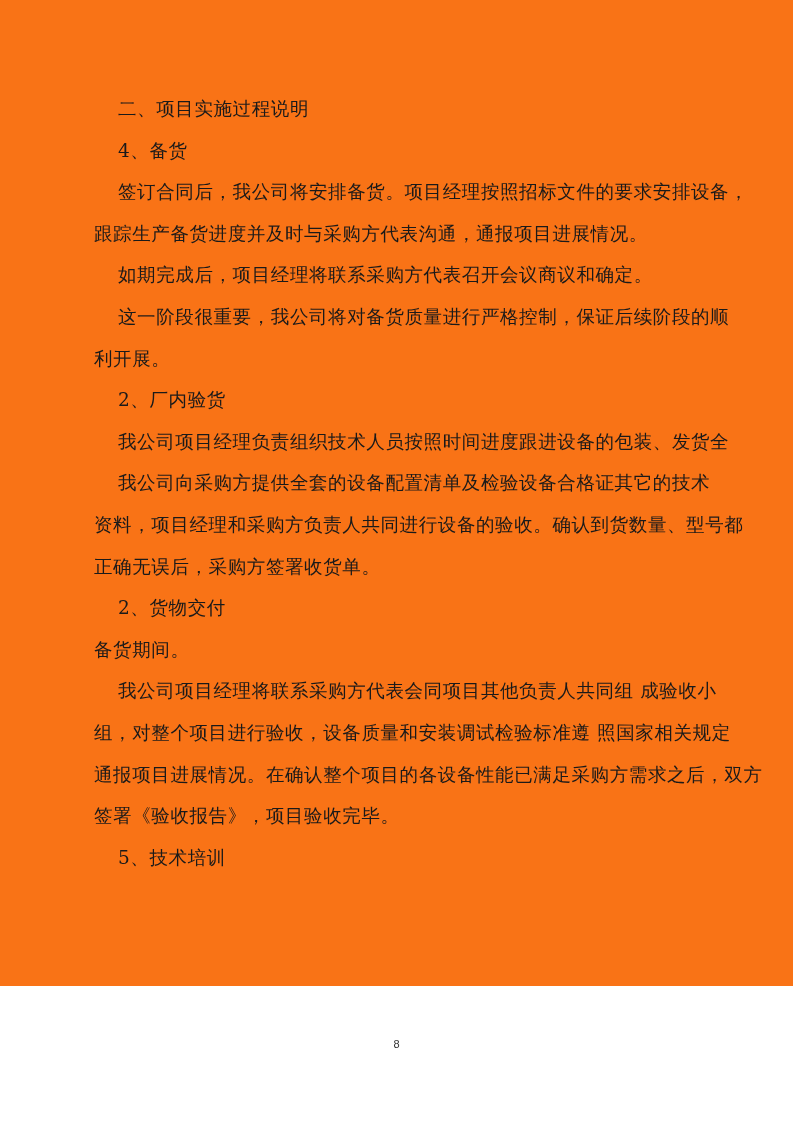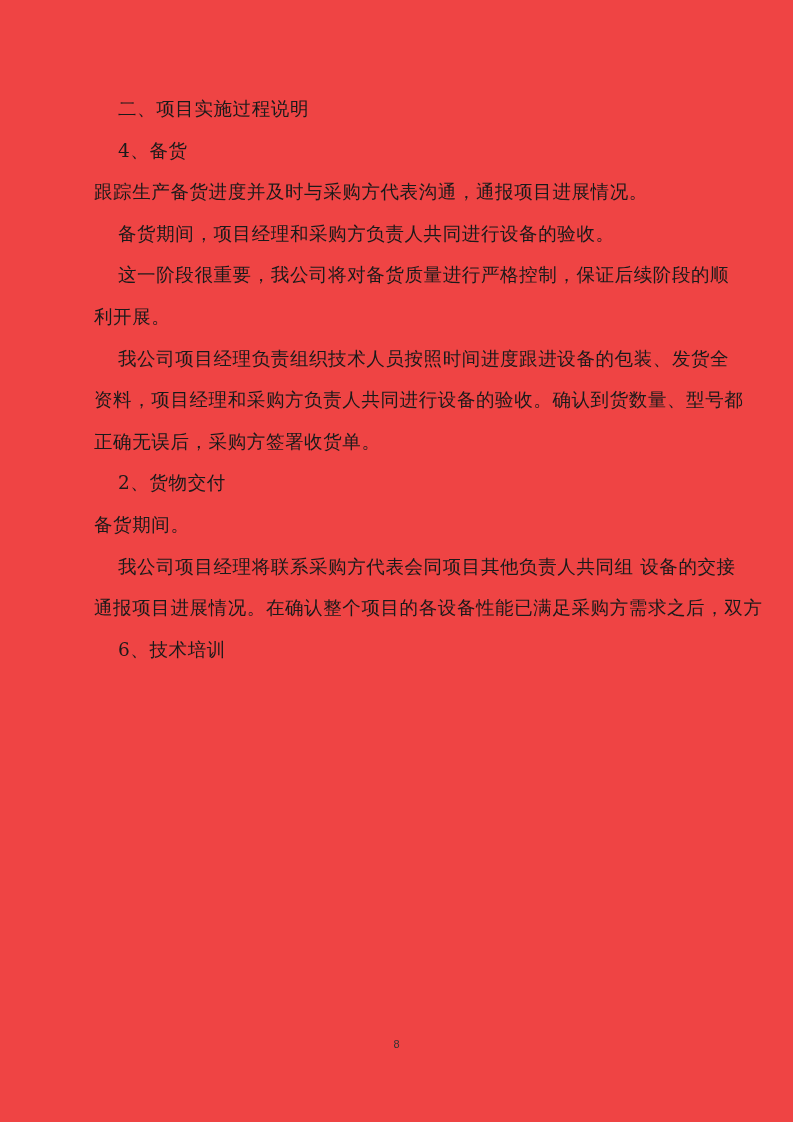--- a/index.html
+++ b/index.html
@@ -1,19 +1,19 @@
 <!DOCTYPE html>
 <html><head>
   <meta charset="utf-8">
   <style>
     html, body { margin: 0; padding: 0; background: #ffffff; }
     body { width: 793px; height: 1122px; position: relative; overflow: hidden; }
     .page {
-      position: absolute; left: 0; top: 0; width: 793px; height: 1122px;
-      background: #ef4444;
+      position: absolute; left: 0; top: 0; width: 793px; height: 986px;
+      background: #f97316;
     }
     .content {
       position: absolute; left: 94px; top: 88px; width: 608px;
       font-family: "DejaVu Serif", "Liberation Serif", serif;
       font-size: 18.5px;
       color: #1a1a1a;
       line-height: 41.6px;
       letter-spacing: 0.6px;
     }
     .line { display: block; white-space: nowrap; }
@@ -24,32 +24,37 @@
     }
   </style>
 </head>
 <body>
 
 <div class="page">
   <div class="content">
     <span class="line indent">二、项目实施过程说明</span>
 
     <span class="line indent">4、备货</span>
+    <span class="line indent">签订合同后，我公司将安排备货。项目经理按照招标文件的要求安排设备，</span>
     <span class="line">跟踪生产备货进度并及时与采购方代表沟通，通报项目进展情况。</span>
-    <span class="line indent">备货期间，项目经理和采购方负责人共同进行设备的验收。</span>
+    <span class="line indent">如期完成后，项目经理将联系采购方代表召开会议商议和确定。</span>
     <span class="line indent">这一阶段很重要，我公司将对备货质量进行严格控制，保证后续阶段的顺</span>
     <span class="line">利开展。</span>
 
+    <span class="line indent">2、厂内验货</span>
     <span class="line indent">我公司项目经理负责组织技术人员按照时间进度跟进设备的包装、发货全</span>
+    <span class="line indent">我公司向采购方提供全套的设备配置清单及检验设备合格证其它的技术</span>
     <span class="line">资料，项目经理和采购方负责人共同进行设备的验收。确认到货数量、型号都</span>
     <span class="line">正确无误后，采购方签署收货单。</span>
 
     <span class="line indent">2、货物交付</span>
     <span class="line">备货期间。</span>
 
-    <span class="line indent">我公司项目经理将联系采购方代表会同项目其他负责人共同组 设备的交接</span>
+    <span class="line indent">我公司项目经理将联系采购方代表会同项目其他负责人共同组 成验收小</span>
+    <span class="line">组，对整个项目进行验收，设备质量和安装调试检验标准遵 照国家相关规定</span>
     <span class="line">通报项目进展情况。在确认整个项目的各设备性能已满足采购方需求之后，双方</span>
+    <span class="line">签署《验收报告》，项目验收完毕。</span>
 
-    <span class="line indent">6、技术培训</span>
+    <span class="line indent">5、技术培训</span>
   </div>
 
   <div class="page-num">8</div>
 </div>
 
 </body></html>

